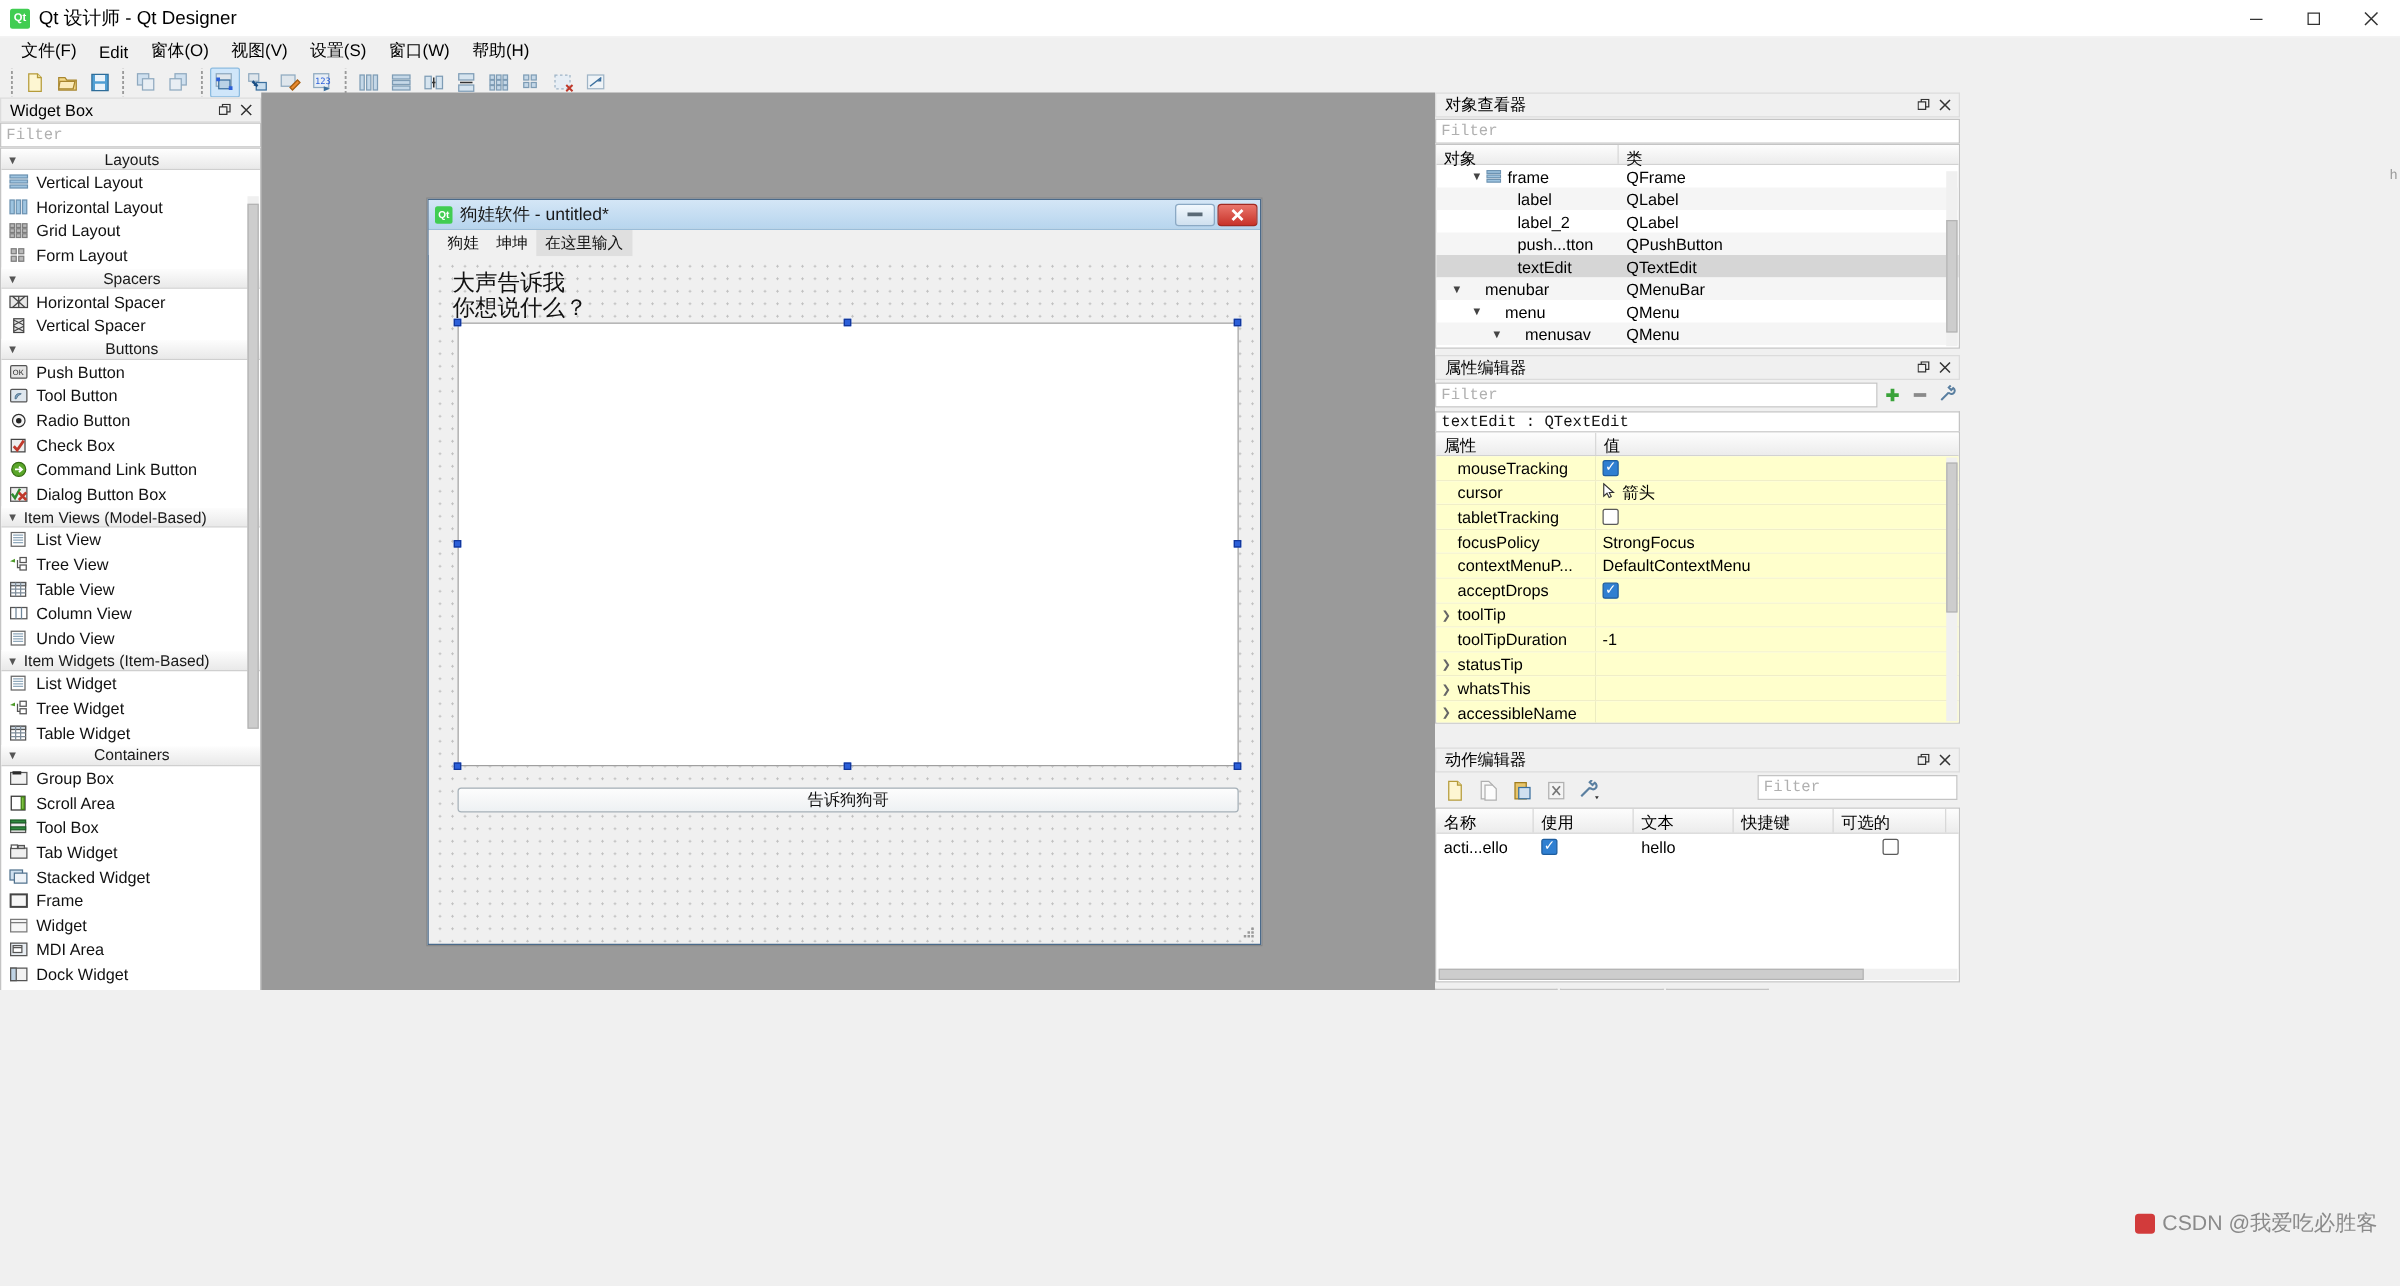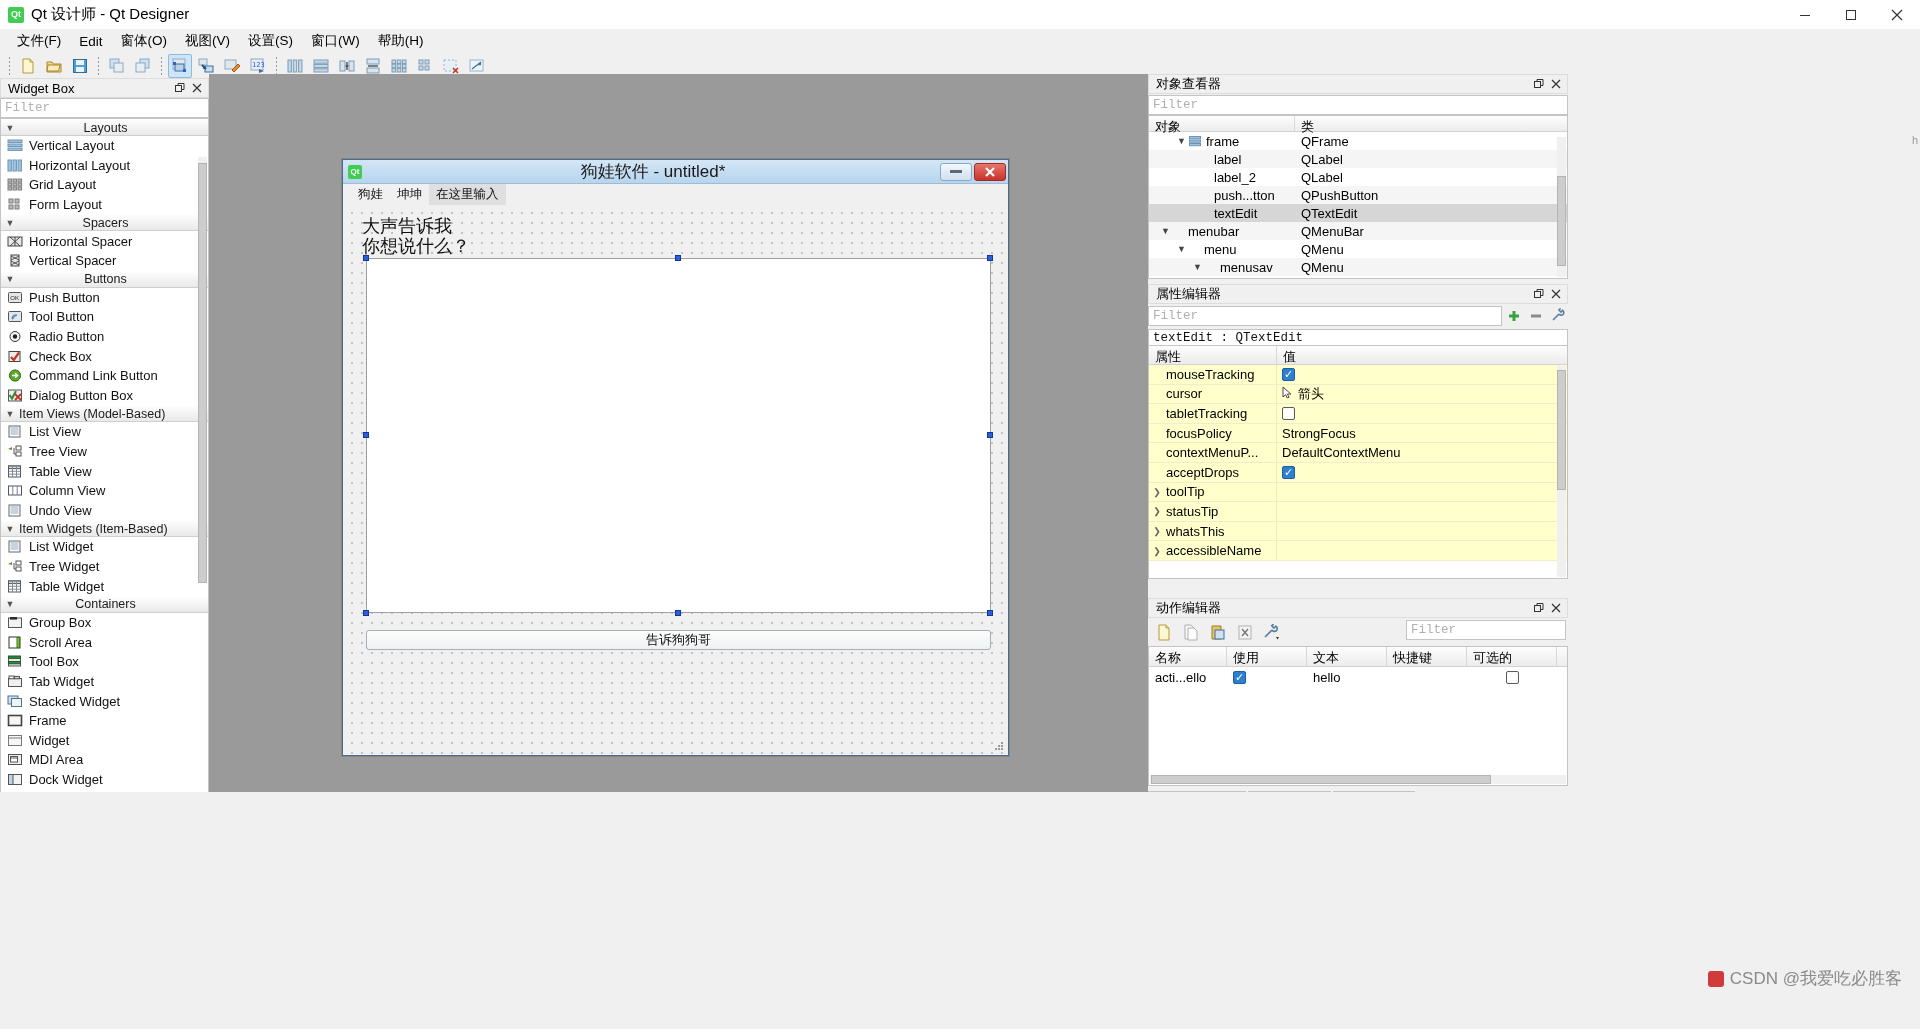--- a/index.html
+++ b/index.html
@@ -89,21 +89,21 @@
 
   
   #formwin { position:absolute; left:133px; top:85px; width:667px; height:597px;
     background:#f0f0f0; border:1px solid #4a6a8a;
     box-shadow:0 0 0 1px rgba(0,0,0,.12); }
   .form-tb {
     height:24px; background:linear-gradient(#d4e6f6,#b7d5ee);
     display:flex; align-items:center; padding:0 2px 0 5px; border-bottom:1px solid #9bbdd8;
   }
   .form-tb .qt { width:14px;height:14px;background:#41cd52;border-radius:2px;color:#fff;font-size:8px;font-weight:bold;display:flex;align-items:center;justify-content:center;margin-right:6px;}
-  .form-tb .ftitle { font-size:17px; color:#1a1a1a; flex:1;text-align:center; }
+  .form-tb .ftitle { font-size:14px; color:#1a1a1a; flex:1; }
   .fbtn { width:32px;height:18px;margin-left:2px;border:1px solid #8ba9c4;border-radius:3px;display:flex;align-items:center;justify-content:center;
     background:linear-gradient(#f2f8fd,#cfe0ef); }
   .fbtn.close { background:linear-gradient(#e9756b,#c8332a); border-color:#a12a22; color:#fff; font-size:12px; font-weight:bold; }
   .fbtn .dash { width:12px;height:3px;background:#5a6a77;display:block; }
   .form-menubar { height:20px; background:#f0f0f0; display:flex; align-items:center; padding-left:8px; gap:0; }
   .fm-item { font-size:12.5px; color:#111; padding:2px 7px; }
   .fm-item.sel { background:#dfdfdf; }
   .form-body { position:absolute; left:1px; top:45px; right:1px; bottom:1px;
     background-color:#f0f0f0;
     background-image:radial-gradient(circle, #c2c2c2 0.8px, transparent 0.8px);
@@ -978,20 +978,27 @@
         </div>
 
         <div class="pe-row">
           <div class="c1">
               <span class="exp">❯</span>
               <span class="pn">toolTip</span>
             </div>
           <div class="c2"></div>
         </div>
 
+        <div class="pe-row">
+          <div class="c1">
+              <span class="pad"></span>
+              <span class="pn">toolTipDuration</span>
+            </div>
+          <div class="c2">-1</div>
+        </div>
 
         <div class="pe-row">
           <div class="c1">
               <span class="exp">❯</span>
               <span class="pn">statusTip</span>
             </div>
           <div class="c2"></div>
         </div>
 
         <div class="pe-row">

